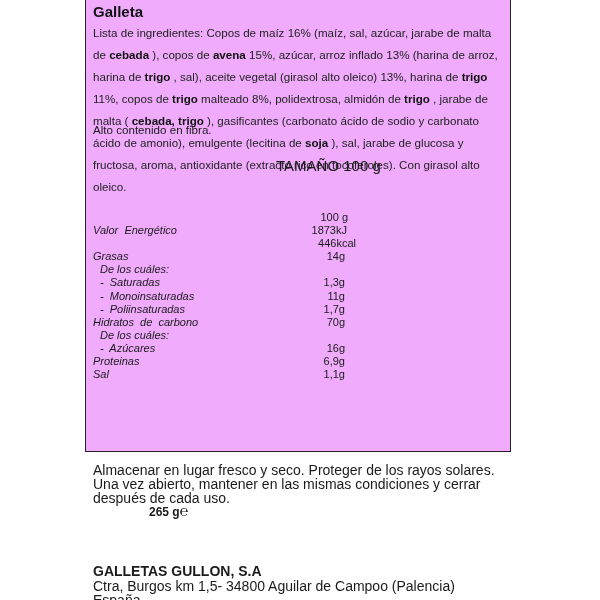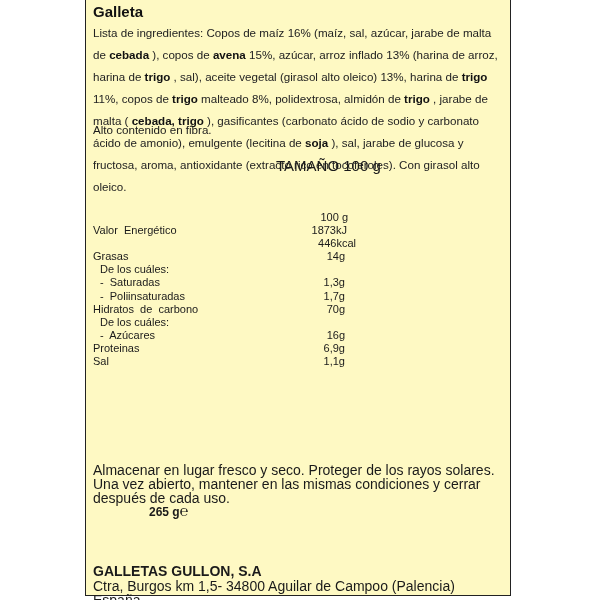--- a/index.html
+++ b/index.html
@@ -1,28 +1,28 @@
 <!DOCTYPE html>
 <html><head>
 <meta charset="utf-8">
 <style>
   html, body { margin:0; padding:0; background:#ffffff; }
   body { width:600px; height:600px; position:relative; overflow:hidden;
          font-family:"Liberation Sans", sans-serif; color:#1a1a1a; }
-  .label-box { position:absolute; left:85px; top:-1px; width:426px; height:597px;
-               border:1.5px solid #222; box-sizing:border-box; background:#fef9c3;padding-left:22px; }
+  .label-box { position:absolute; left:85px; top:-1px; width:426px; height:453px;
+               border:1.5px solid #222; box-sizing:border-box; background:#f0abfc;padding-left:22px; }
   .title { position:absolute; left:7px; top:3px; font-size:15px; font-weight:bold; color:#111; }
   .ingredients { position:absolute; left:7px; top:22px; width:412px; font-size:11.6px;
                  line-height:22px; color:#222; }
   .ingredients b { font-weight:bold; color:#111; }
   .fiber-claim { position:absolute; left:7px; top:123px; font-size:11.6px; }
   .serving-header { position:absolute; left:190px; top:157px; font-size:15px; }
   .nut-table { position:absolute; left:7px; top:211px; width:260px; font-size:11px; }
   .nut-row { position:relative; height:13.1px; line-height:13px; }
-  .nut-name { position:absolute; left:0; white-space:pre; }
+  .nut-name { position:absolute; left:0; white-space:pre;font-style:italic; }
   .nut-name.sub { left:7px; }
   .nut-val { position:absolute; right:8px; text-align:right; white-space:pre; }
   .storage { position:absolute; left:7px; top:463px; width:415px; font-size:14px; line-height:14px; }
   .net-weight { position:absolute; left:22px; top:502px; font-size:12px; font-weight:bold;margin-left:41px; }
   .estimate-sign { font-weight:normal; font-size:15px; }
   .company { position:absolute; left:7px; top:564px; font-size:14px; line-height:14.5px; }
   .company .cname { font-weight:bold; }
 </style>
 </head>
 <body>
@@ -55,20 +55,24 @@
       </div>
       <div class="nut-row">
         <span class="nut-name sub">De los cuáles:</span>
         <span class="nut-val"></span>
       </div>
       <div class="nut-row">
         <span class="nut-name sub">-  Saturadas</span>
         <span class="nut-val">1,3g</span>
       </div>
       <div class="nut-row">
+        <span class="nut-name sub">-  Monoinsaturadas</span>
+        <span class="nut-val">11g</span>
+      </div>
+      <div class="nut-row">
         <span class="nut-name sub">-  Poliinsaturadas</span>
         <span class="nut-val">1,7g</span>
       </div>
       <div class="nut-row">
         <span class="nut-name">Hidratos  de  carbono</span>
         <span class="nut-val">70g</span>
       </div>
       <div class="nut-row">
         <span class="nut-name sub">De los cuáles:</span>
         <span class="nut-val"></span>

